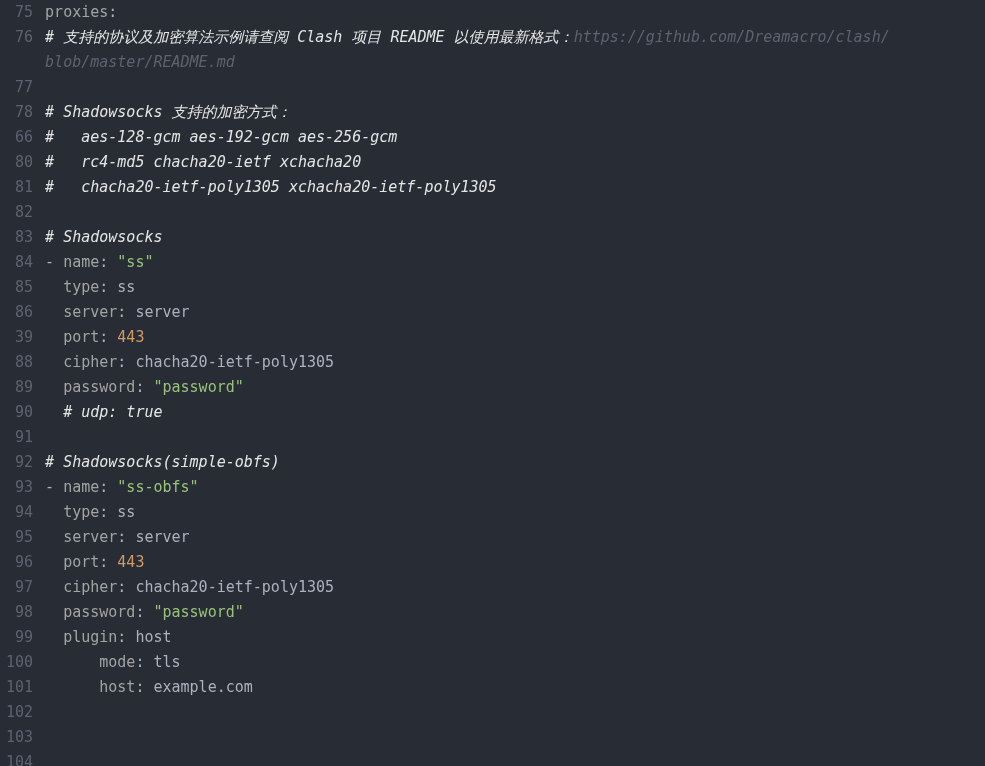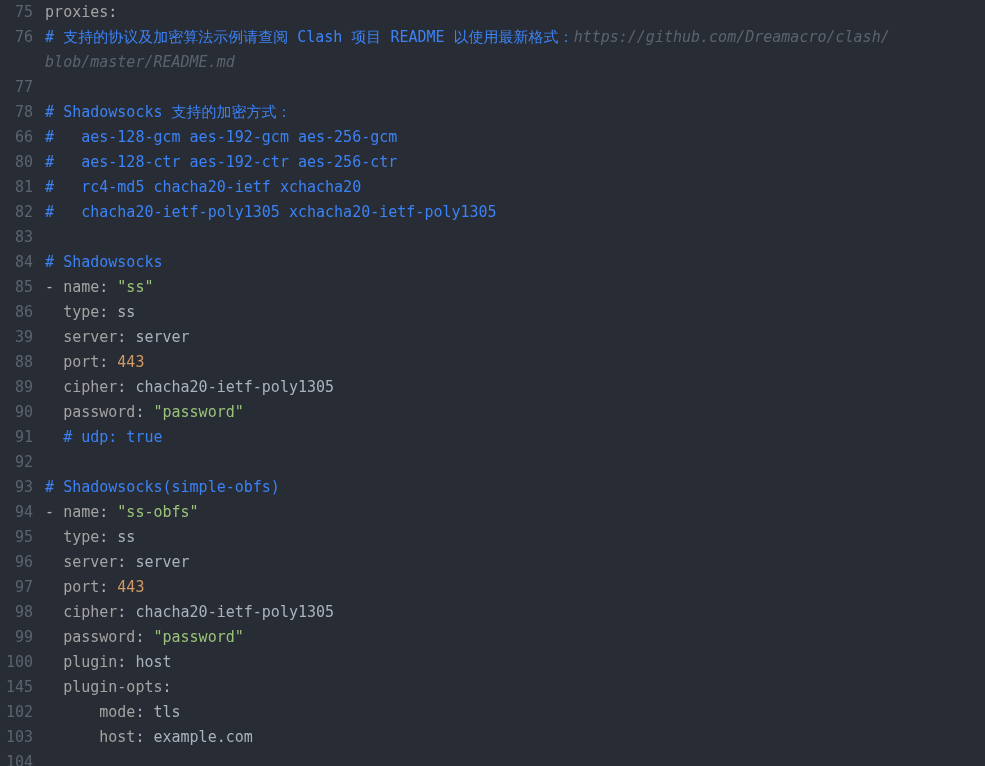--- a/index.html
+++ b/index.html
@@ -28,21 +28,21 @@
   }
   .line {
     height: 25px;
     line-height: 25px;
     white-space: pre;
   }
   .tok-key { color: #a3a3a3; }        
   .tok-punct { color: #abb2bf; }      
   .tok-string { color: #98c379; }     
   .tok-num { color: #d19a66; }       
-  .tok-comment { color: #3b82f6; }
+  .tok-comment { color: #e5e5e5; font-style: italic; }
   .tok-plain { color: #abb2bf; }
   .tok-link {
     color: #5c6370;
     font-style: italic;
   }
 </style>
 </head>
 <body>
 
 <div class="editor">
@@ -67,50 +67,48 @@
       <div class="line">91</div>
       <div class="line">92</div>
       <div class="line">93</div>
       <div class="line">94</div>
       <div class="line">95</div>
       <div class="line">96</div>
       <div class="line">97</div>
       <div class="line">98</div>
       <div class="line">99</div>
       <div class="line">100</div>
-      <div class="line">145</div>
+      <div class="line">101</div>
       <div class="line">102</div>
       <div class="line">103</div>
       <div class="line">104</div>
     </div>
   <div class="code" id="code">
       <div class="line"><span class="tok-key">proxies</span><span class="tok-punct">:</span></div>
       <div class="line"><span class="tok-comment"># 支持的协议及加密算法示例请查阅 Clash 项目 README 以使用最新格式：</span><span class="tok-link">https://github.com/Dreamacro/clash/</span></div>
       <div class="line"><span class="tok-link">blob/master/README.md</span></div>
       <div class="line"></div>
       <div class="line"><span class="tok-comment"># Shadowsocks 支持的加密方式：</span></div>
       <div class="line"><span class="tok-comment">#   aes-128-gcm aes-192-gcm aes-256-gcm</span></div>
-      <div class="line"><span class="tok-comment">#   aes-128-ctr aes-192-ctr aes-256-ctr</span></div>
       <div class="line"><span class="tok-comment">#   rc4-md5 chacha20-ietf xchacha20</span></div>
       <div class="line"><span class="tok-comment">#   chacha20-ietf-poly1305 xchacha20-ietf-poly1305</span></div>
       <div class="line"></div>
       <div class="line"><span class="tok-comment"># Shadowsocks</span></div>
       <div class="line"><span class="tok-punct">- </span><span class="tok-key">name</span><span class="tok-punct">: </span><span class="tok-string">"ss"</span></div>
       <div class="line"><span>  </span><span class="tok-key">type</span><span class="tok-punct">: </span><span class="tok-plain">ss</span></div>
       <div class="line"><span>  </span><span class="tok-key">server</span><span class="tok-punct">: </span><span class="tok-plain">server</span></div>
       <div class="line"><span>  </span><span class="tok-key">port</span><span class="tok-punct">: </span><span class="tok-num">443</span></div>
       <div class="line"><span>  </span><span class="tok-key">cipher</span><span class="tok-punct">: </span><span class="tok-plain">chacha20-ietf-poly1305</span></div>
       <div class="line"><span>  </span><span class="tok-key">password</span><span class="tok-punct">: </span><span class="tok-string">"password"</span></div>
       <div class="line"><span>  </span><span class="tok-comment"># udp: true</span></div>
       <div class="line"></div>
       <div class="line"><span class="tok-comment"># Shadowsocks(simple-obfs)</span></div>
       <div class="line"><span class="tok-punct">- </span><span class="tok-key">name</span><span class="tok-punct">: </span><span class="tok-string">"ss-obfs"</span></div>
       <div class="line"><span>  </span><span class="tok-key">type</span><span class="tok-punct">: </span><span class="tok-plain">ss</span></div>
       <div class="line"><span>  </span><span class="tok-key">server</span><span class="tok-punct">: </span><span class="tok-plain">server</span></div>
       <div class="line"><span>  </span><span class="tok-key">port</span><span class="tok-punct">: </span><span class="tok-num">443</span></div>
       <div class="line"><span>  </span><span class="tok-key">cipher</span><span class="tok-punct">: </span><span class="tok-plain">chacha20-ietf-poly1305</span></div>
       <div class="line"><span>  </span><span class="tok-key">password</span><span class="tok-punct">: </span><span class="tok-string">"password"</span></div>
       <div class="line"><span>  </span><span class="tok-key">plugin</span><span class="tok-punct">: </span><span class="tok-plain">host</span></div>
-      <div class="line"><span>  </span><span class="tok-key">plugin-opts</span><span class="tok-punct">:</span></div>
       <div class="line"><span>      </span><span class="tok-key">mode</span><span class="tok-punct">: </span><span class="tok-plain">tls</span></div>
       <div class="line"><span>      </span><span class="tok-key">host</span><span class="tok-punct">: </span><span class="tok-plain">example.com</span></div>
     </div>
 </div>
 
 </body></html>

